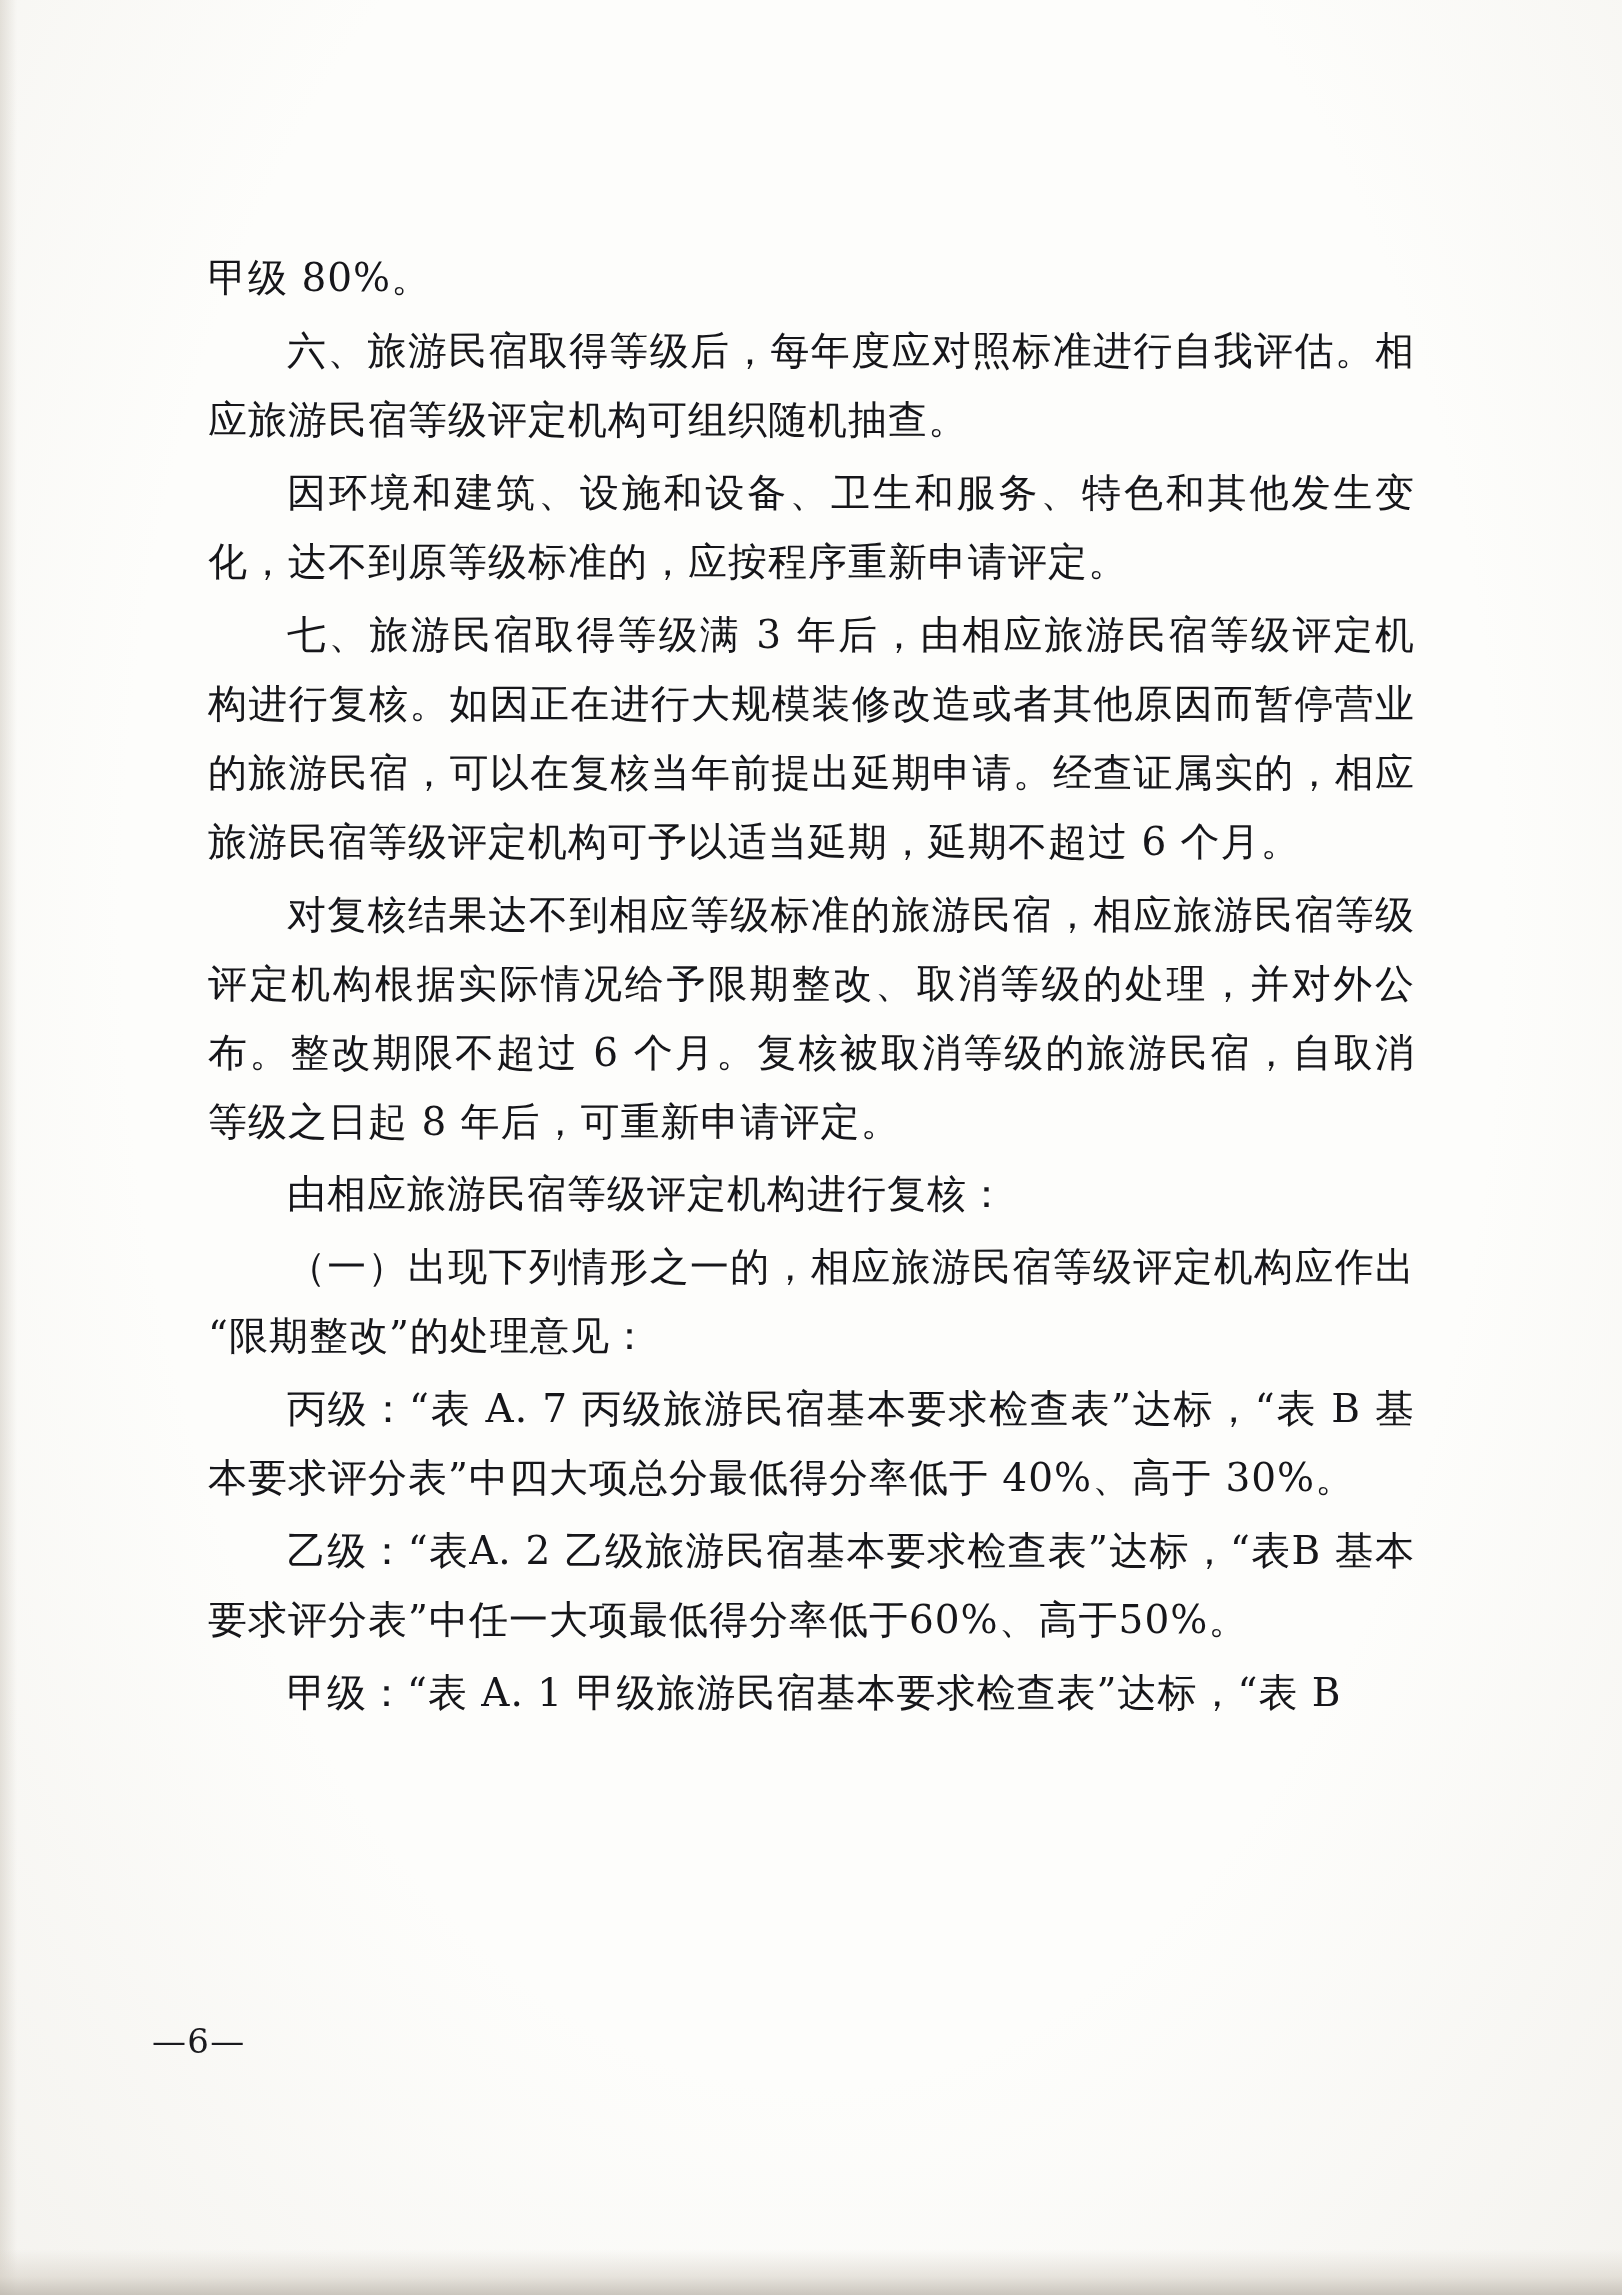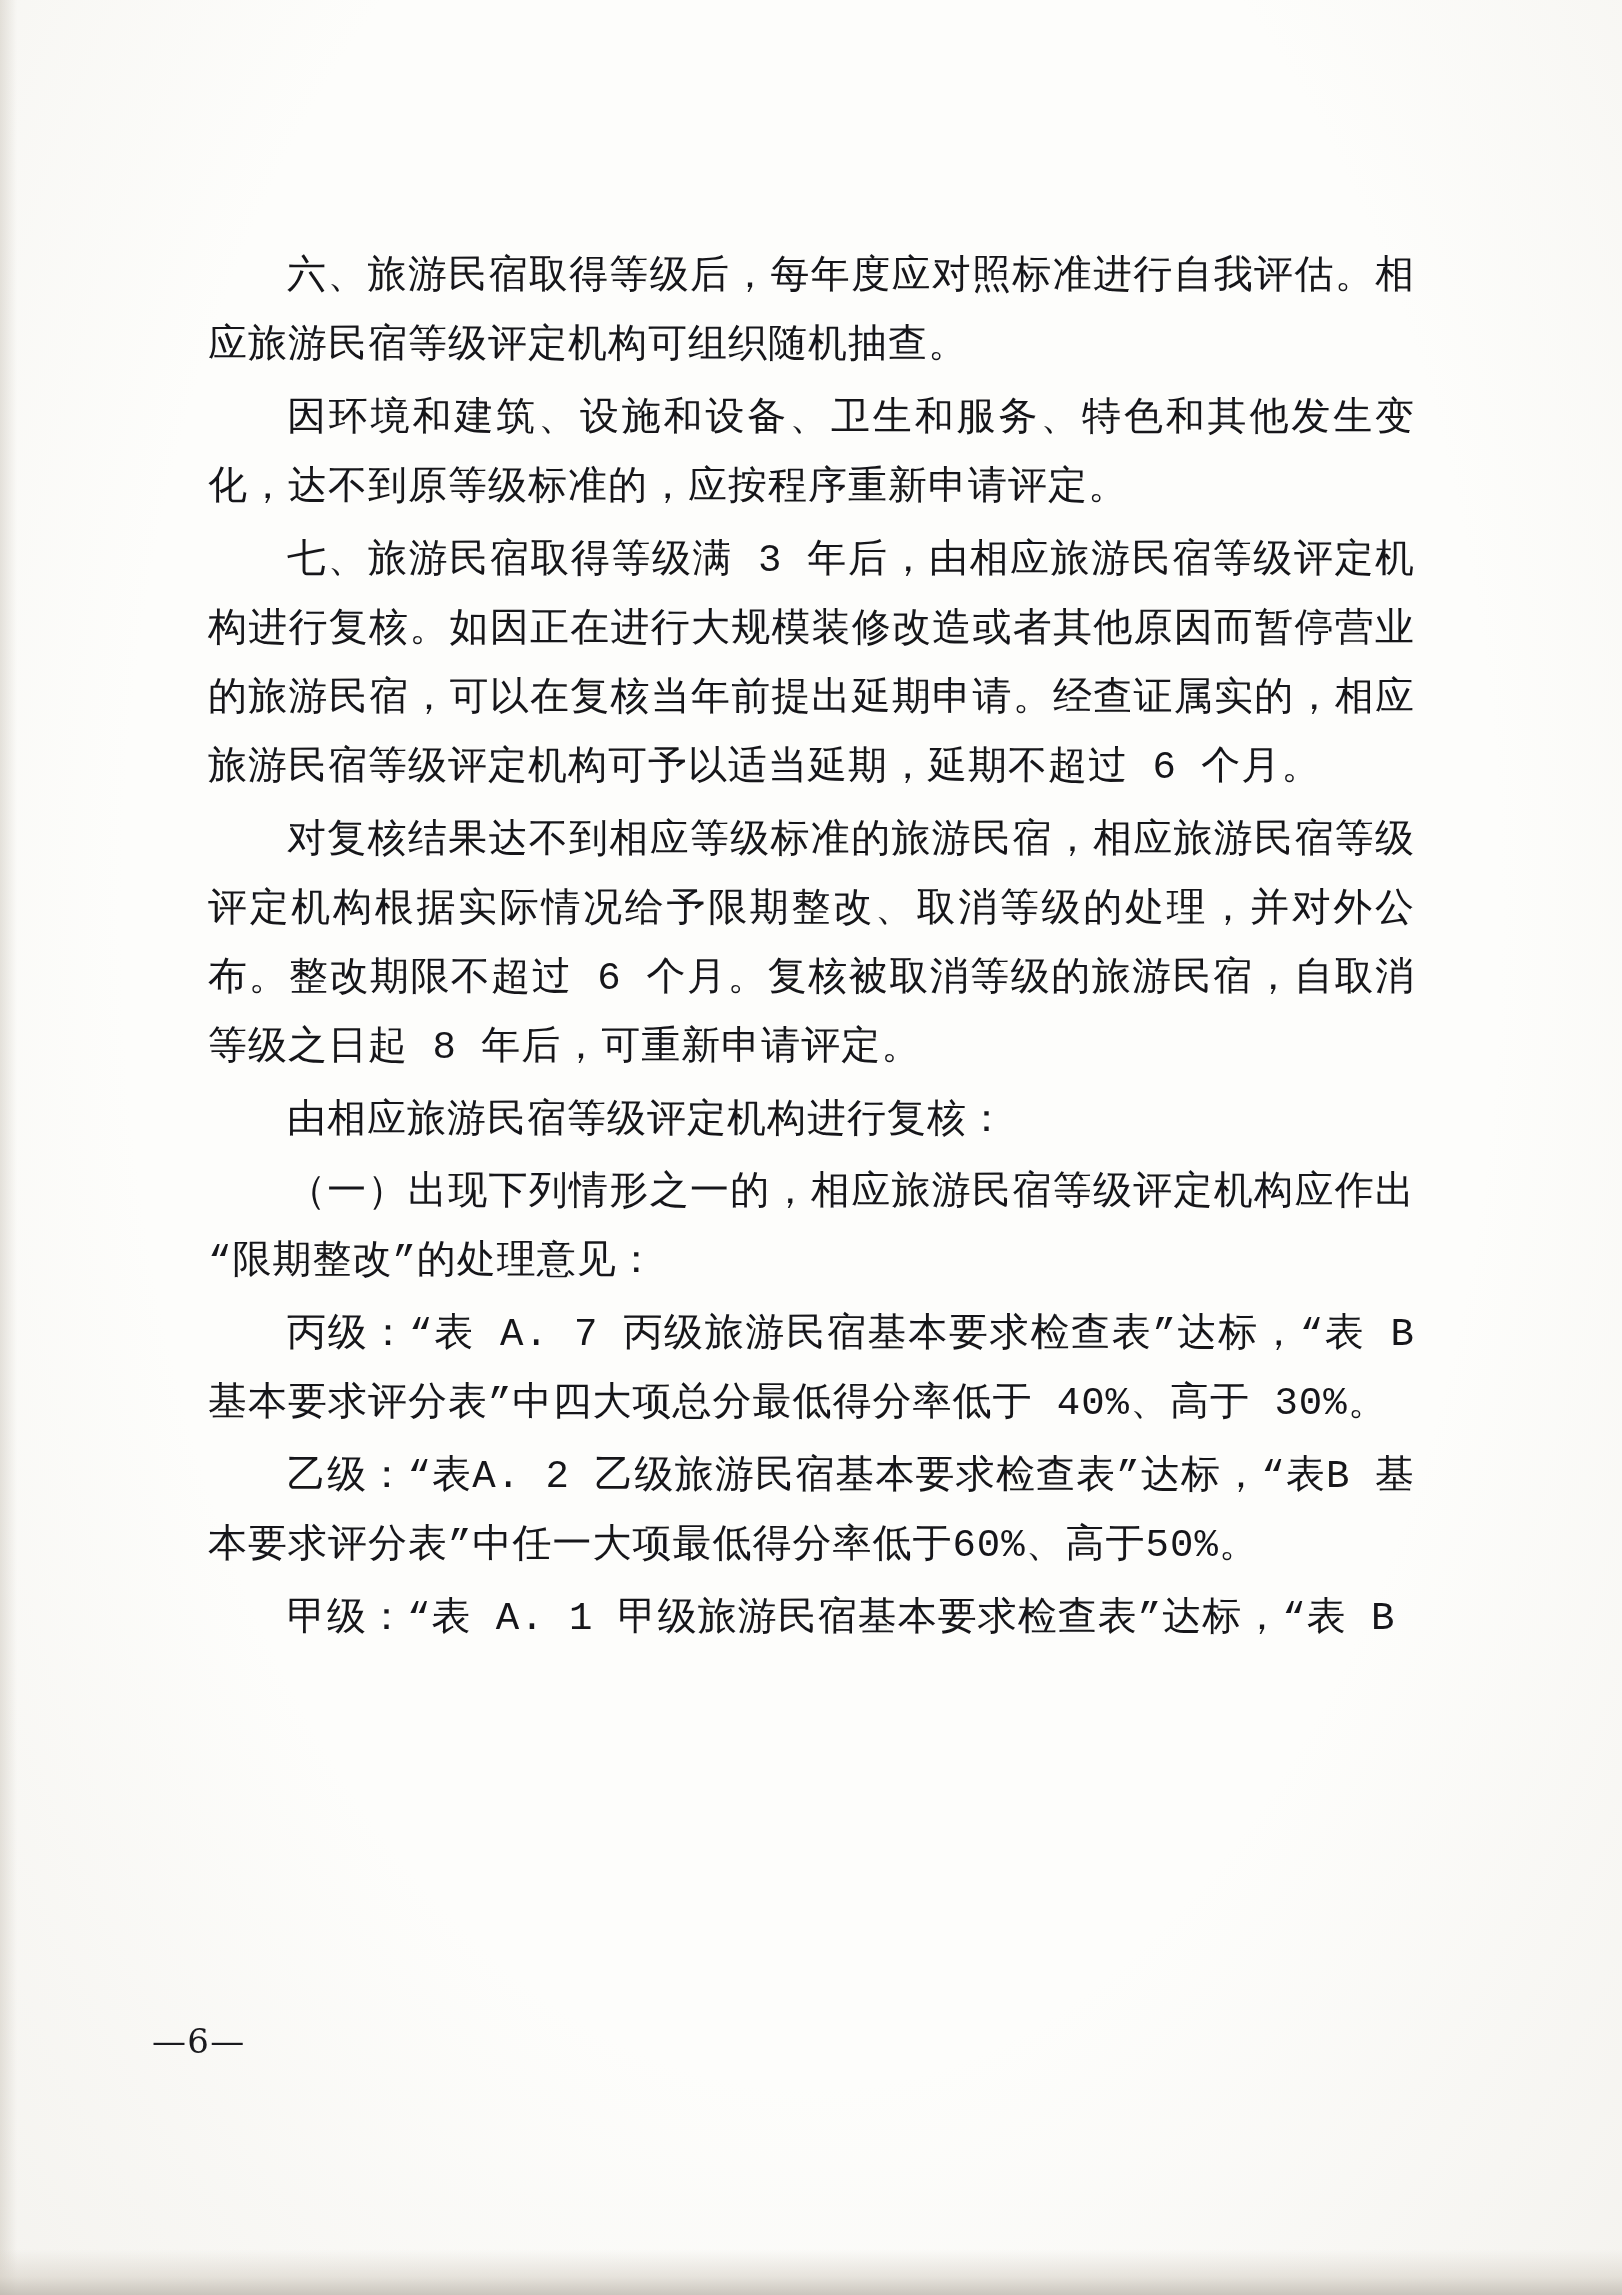--- a/index.html
+++ b/index.html
@@ -54,21 +54,20 @@
     font-size: 39px;
     line-height: 69px;
     color: #16161a;
     letter-spacing: 1px;
     text-align: justify;
     text-justify: inter-ideograph;
     font-weight: 500;
   }
   p.indent {
     text-indent: 79px;
-    font-family: Liberation Mono, monospace;
   }
   p.noindent {
     text-indent: 0;
   }
 
   .footer {
     position: absolute;
     left: 152px;
     top: 2022px;
     width: 262px;
@@ -81,20 +80,21 @@
 </style>
 </head>
 <body>
 
 <div class="page">
 
   <div class="paper-tint"></div>
   <div class="scan-edge-left"></div>
 
   <div class="content">
+    <p class="para noindent">甲级 80%。</p>
     <p class="para indent">六、旅游民宿取得等级后，每年度应对照标准进行自我评估。相应旅游民宿等级评定机构可组织随机抽查。</p>
     <p class="para indent">因环境和建筑、设施和设备、卫生和服务、特色和其他发生变化，达不到原等级标准的，应按程序重新申请评定。</p>
     <p class="para indent">七、旅游民宿取得等级满 3 年后，由相应旅游民宿等级评定机构进行复核。如因正在进行大规模装修改造或者其他原因而暂停营业的旅游民宿，可以在复核当年前提出延期申请。经查证属实的，相应旅游民宿等级评定机构可予以适当延期，延期不超过 6 个月。</p>
     <p class="para indent">对复核结果达不到相应等级标准的旅游民宿，相应旅游民宿等级评定机构根据实际情况给予限期整改、取消等级的处理，并对外公布。整改期限不超过 6 个月。复核被取消等级的旅游民宿，自取消等级之日起 8 年后，可重新申请评定。</p>
     <p class="para indent">由相应旅游民宿等级评定机构进行复核：</p>
     <p class="para indent">（一）出现下列情形之一的，相应旅游民宿等级评定机构应作出“限期整改”的处理意见：</p>
     <p class="para indent">丙级：“表 A. 7 丙级旅游民宿基本要求检查表”达标，“表 B 基本要求评分表”中四大项总分最低得分率低于 40%、高于 30%。</p>
     <p class="para indent">乙级：“表A. 2 乙级旅游民宿基本要求检查表”达标，“表B 基本要求评分表”中任一大项最低得分率低于60%、高于50%。</p>
     <p class="para indent">甲级：“表 A. 1 甲级旅游民宿基本要求检查表”达标，“表 B</p>
   </div>

